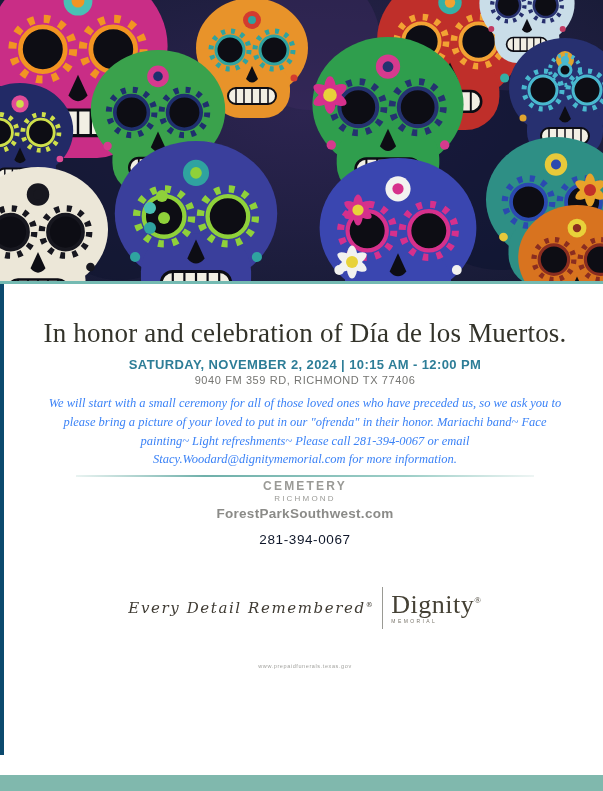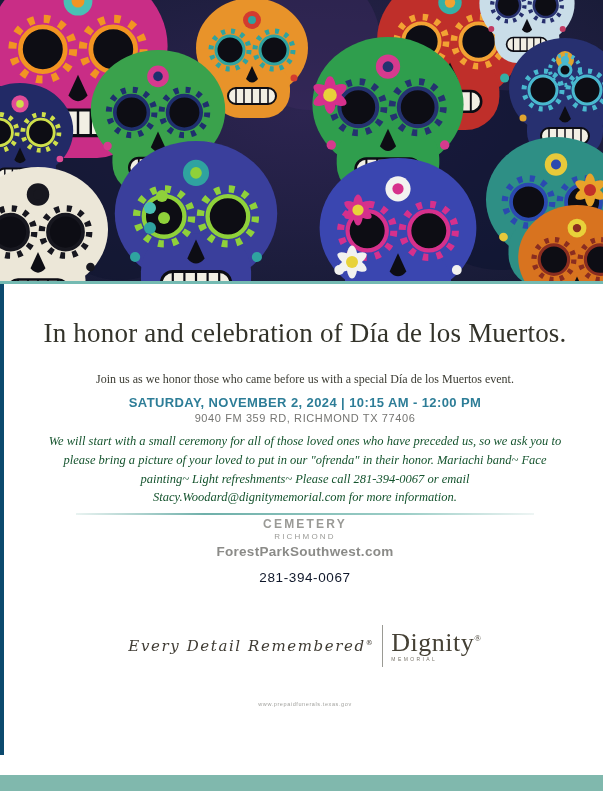--- a/index.html
+++ b/index.html
@@ -23,21 +23,21 @@
   .intro{
     margin:23px 30px 0;font-family:"Liberation Serif",serif;
     font-size:12px;color:#3a3a31;
   }
   .event-name{margin-top:17px;font-size:14.5px;font-weight:bold;color:#3d3d3a;letter-spacing:1px;}
   .event-datetime{margin-top:8px;font-size:13px;font-weight:bold;color:var(--accent-teal,#2d7d97);letter-spacing:.4px;}
   .event-venue{margin-top:11px;font-size:11.5px;font-weight:bold;color:#33332e;letter-spacing:.4px;}
   .event-address{margin-top:2px;font-size:11px;color:#757572;letter-spacing:.6px;}
   .event-details{
     margin:8px auto 0;width:520px;font-family:"Liberation Serif",serif;font-style:italic;
-    font-size:12.5px;line-height:1.5;color:#14532d;
+    font-size:12.5px;line-height:1.5;color:#3b82f6;
   }
   .teal-divider{
     margin:6px auto 0;width:458px;height:2px;
     background:linear-gradient(90deg,#e9f3f1,#6fb0aa 28%,#9ccec7 72%,#eef5f4);
   }
   .loc-name{margin-top:22px;font-size:15px;font-weight:bold;color:#3c372c;letter-spacing:1.2px;}
   .loc-sub{margin-top:2px;font-size:12px;color:#9a9a96;letter-spacing:2.2px;font-weight:bold;}
   .loc-sub2{margin-top:1px;font-size:8px;color:#9a9a96;letter-spacing:2.2px;font-weight:normal;}
   .loc-web{margin-top:3px;font-size:13.5px;font-weight:bold;color:#8b8b88;letter-spacing:.3px;}
   .loc-phone{margin-top:11px;font-size:13.5px;font-weight:normal;color:#0f172a;letter-spacing:.6px;}
@@ -122,21 +122,20 @@
       <use href="#skull" transform="translate(398,242) scale(1.4)" style="--c:#3a46b0;--a:#d6308c;--b:#f2f2f0"></use>
       <use href="#daisy" transform="translate(358,210) scale(1.4)" style="--p:#d6308c;--q:#e8d23a"></use>
       <use href="#daisy" transform="translate(352,262) scale(1.5)" style="--p:#f2f2f0;--q:#e8d23a"></use>
       <use href="#skull" transform="translate(577,268) scale(1.05)" style="--c:#d8731f;--a:#8a2d20;--b:#e8d23a"></use>
     </svg>
   </div>
   <div class="hero-rule"></div>
 
   <div class="content">
     <div class="title">In honor and celebration of Día de los Muertos.</div>
-    <div class="intro">Join us as we honor those who came before us with a special Día de los Muertos event.</div>
 
     <div class="event-datetime">SATURDAY, NOVEMBER 2, 2024  |  10:15 AM - 12:00 PM</div>
     <div class="event-address">9040 FM 359 RD, RICHMOND TX 77406</div>
     <div class="event-details">We will start with a small ceremony for all of those loved ones who have preceded us, so we ask you to please bring a picture of your loved to put in our "ofrenda" in their honor.  Mariachi band~ Face painting~ Light refreshments~ Please call 281-394-0067 or email Stacy.Woodard@dignitymemorial.com for more information.</div>
 
     <div class="teal-divider"></div>
 
     <div class="loc-sub">CEMETERY</div>
     <div class="loc-sub2">RICHMOND</div>
     <div class="loc-web">ForestParkSouthwest.com</div>

